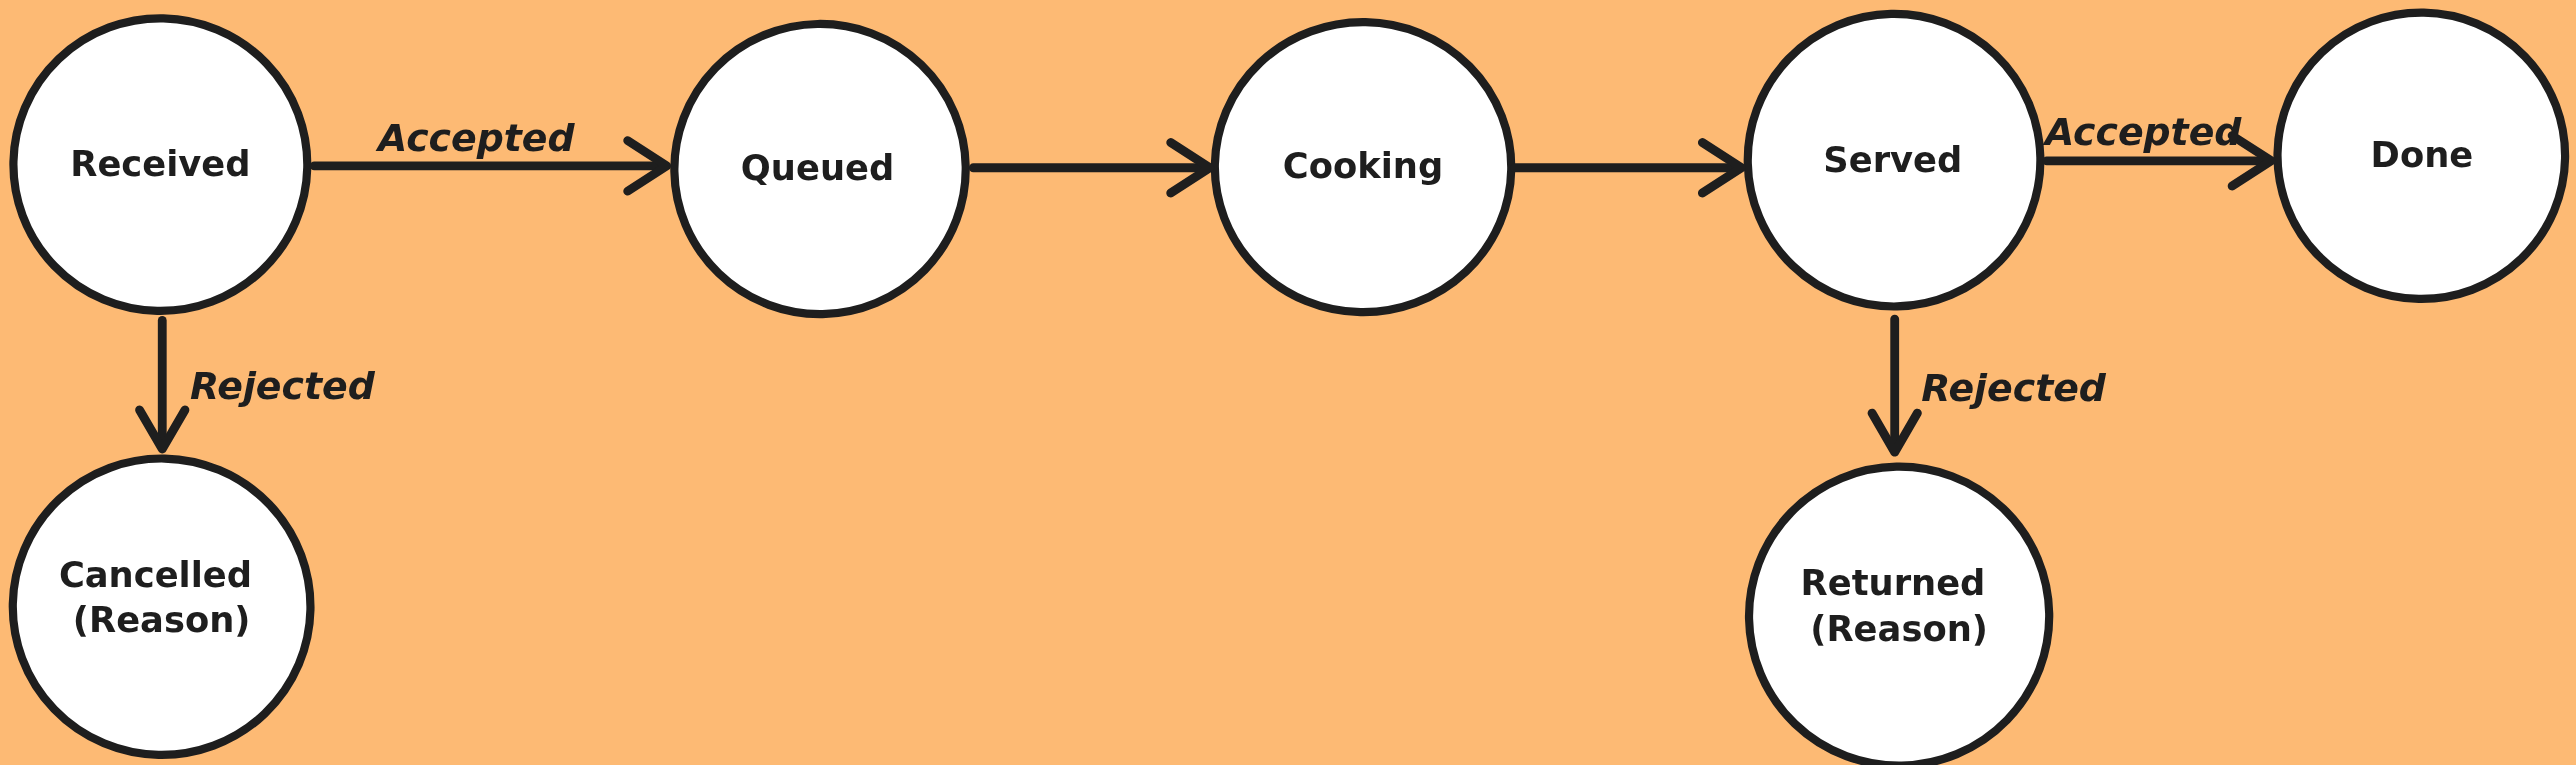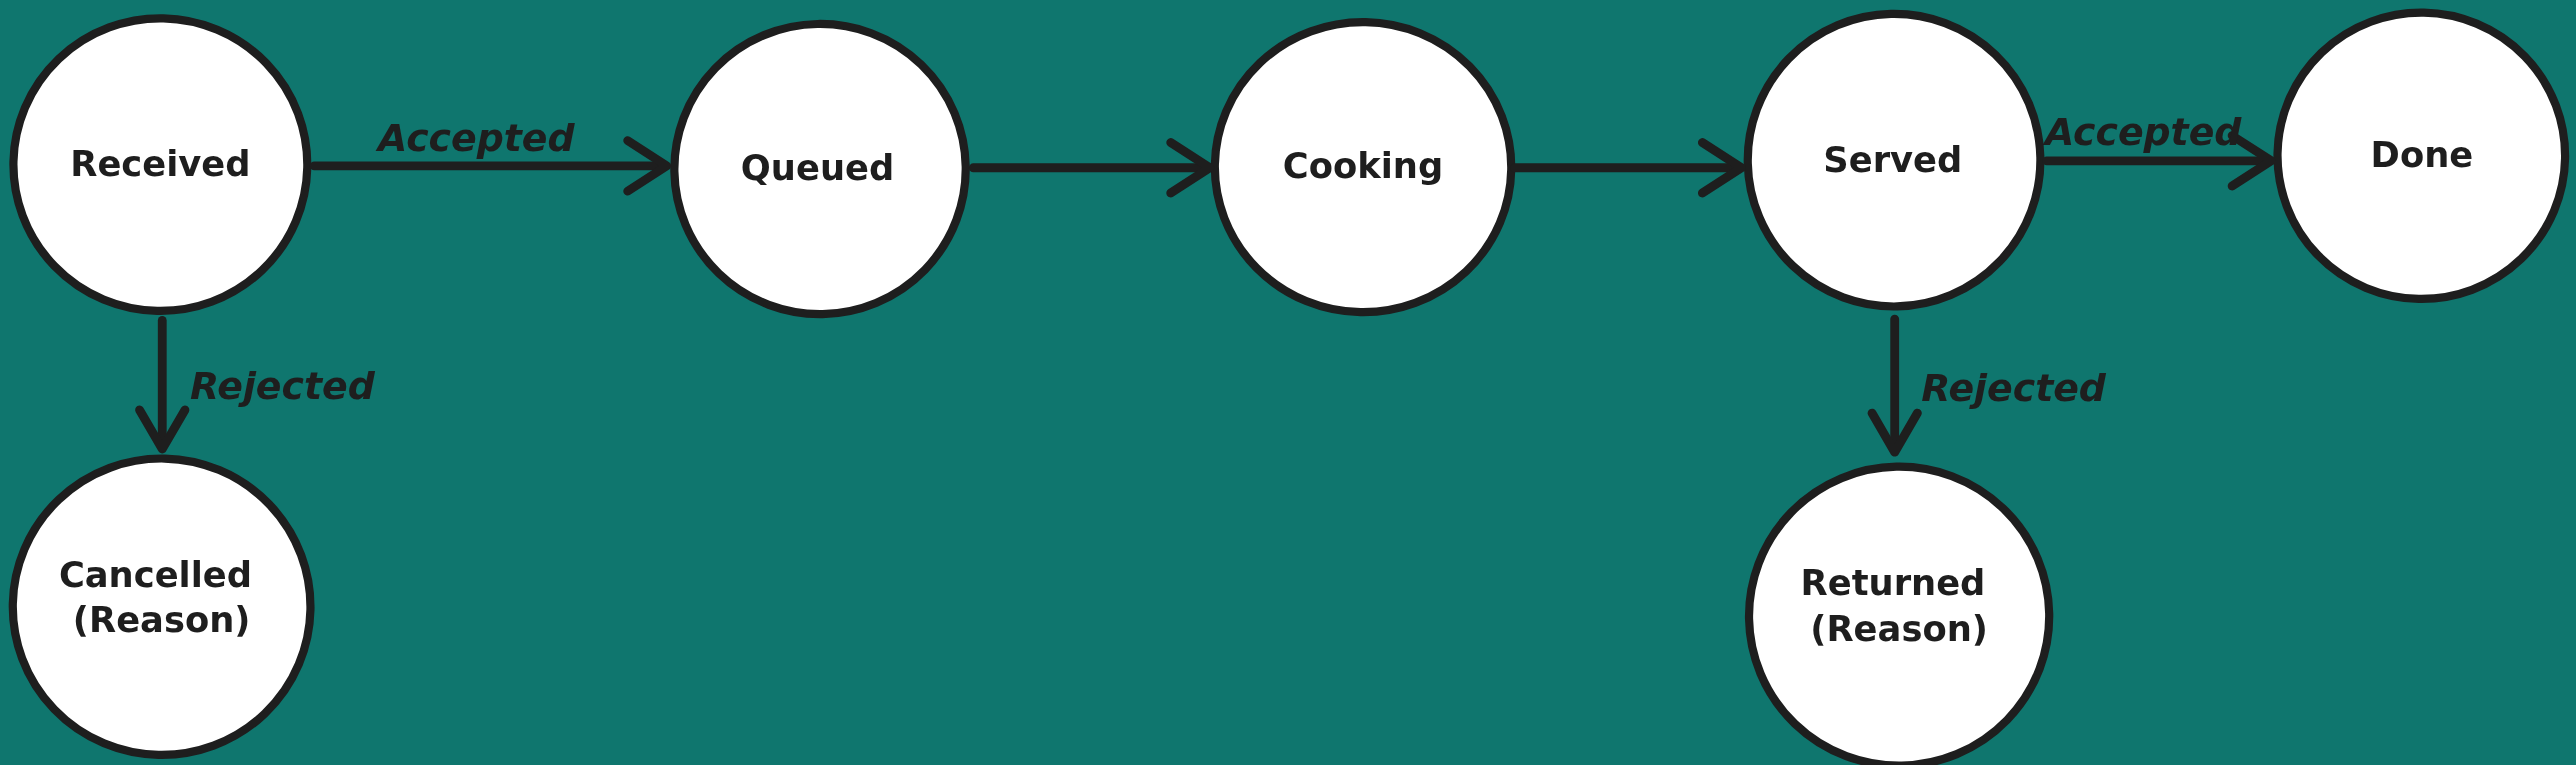--- a/index.html
+++ b/index.html
@@ -4,21 +4,21 @@
 <style>
   html, body {
     margin: 0;
     padding: 0;
     background: #ffffff;
   }
   .canvas {
     position: relative;
     width: 2576px;
     height: 765px;
-    background: #0f766e;
+    background: #fdba74;
     overflow: hidden;
   }
   svg { display: block; }
 
   .node-circle {
     fill: #ffffff;
     stroke: #1e1e1e;
     stroke-width: 13;
   }
   .arrow-shaft {

